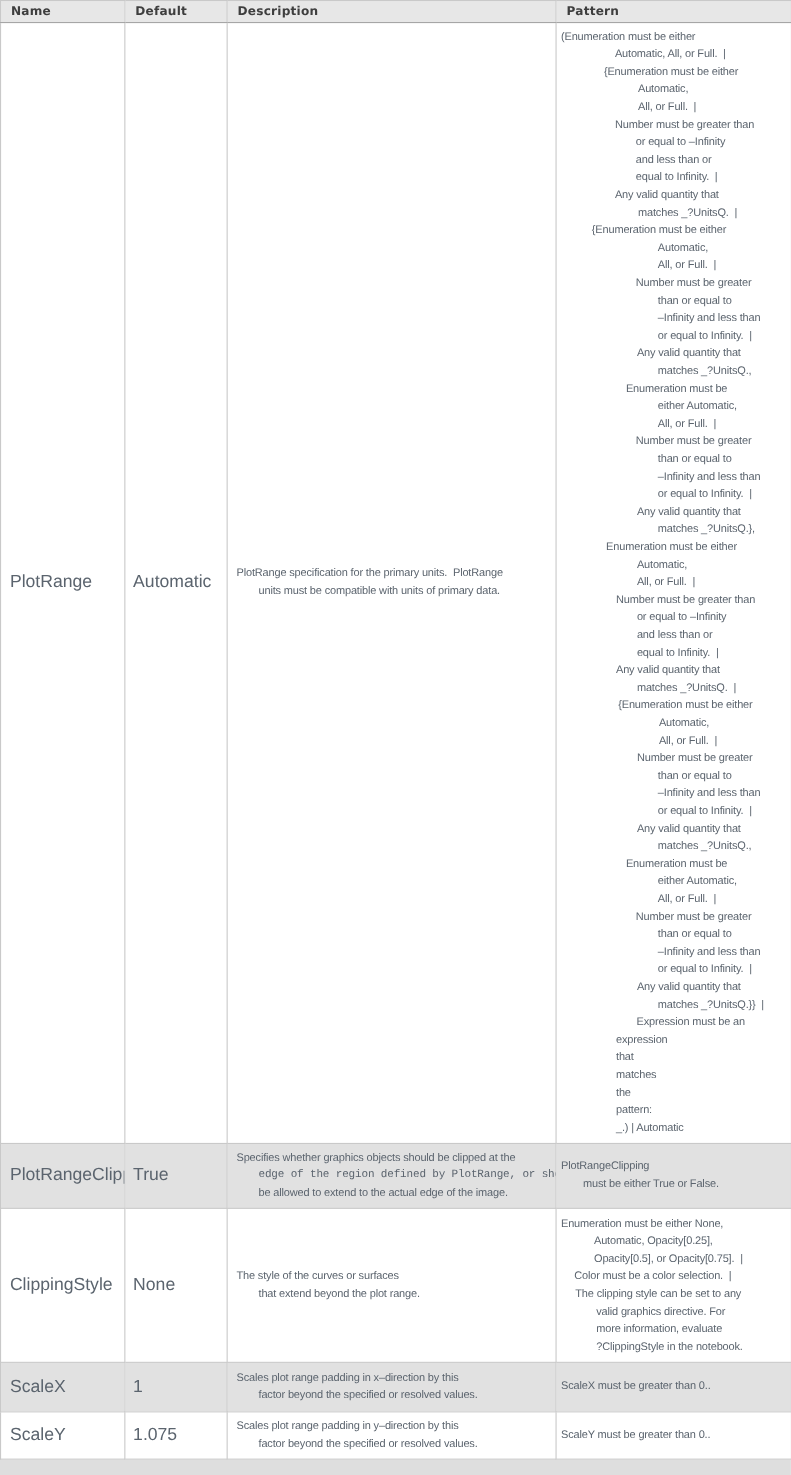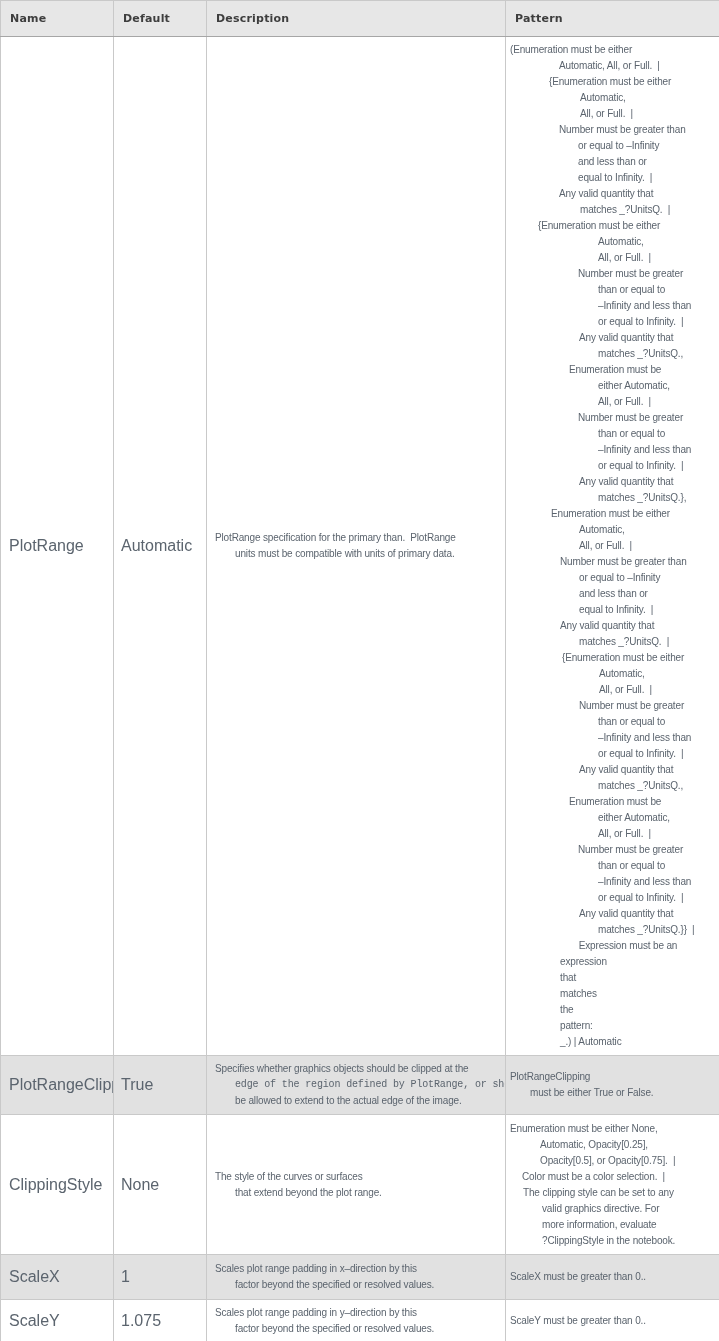--- a/index.html
+++ b/index.html
@@ -24,21 +24,21 @@
     table-layout:fixed;
     border:1px solid var(--outer);
   }
   th,td{
     border:1px solid var(--border);
     vertical-align:middle;
     overflow:hidden;
     padding:0;
   }
   thead th{
-    height:36px;
+    height:20px;
     background:var(--header-bg);
     color:var(--header-text);
     font:bold 11px/14px "DejaVu Sans", sans-serif;
     letter-spacing:.2px;
     text-align:left;
     padding-left:9px;
     border-bottom:1px solid var(--outer);
     margin-top:37px;
   }
   tbody{color:var(--text);}
@@ -75,21 +75,21 @@
       <th>Default</th>
       <th>Description</th>
       <th>Pattern</th>
     </tr>
   </thead>
   <tbody>
       <tr>
         <td class="c-name">PlotRange</td>
         <td class="c-default">Automatic</td>
         <td class="c-desc">
-          <div class="ln" style="padding-left: 0px;">PlotRange specification for the primary than.  PlotRange</div>
+          <div class="ln" style="padding-left: 0px;">PlotRange specification for the primary units.  PlotRange</div>
           <div class="ln" style="padding-left: 20px;">units must be compatible with units of primary data.</div>
         </td>
         <td class="c-pattern">
           <div class="ln" style="padding-left: 0px;">(Enumeration must be either</div>
           <div class="ln" style="padding-left: 49px;">Automatic, All, or Full.  |</div>
           <div class="ln" style="padding-left: 39px;">{Enumeration must be either</div>
           <div class="ln" style="padding-left: 70px;">Automatic,</div>
           <div class="ln" style="padding-left: 70px;">All, or Full.  |</div>
           <div class="ln" style="padding-left: 49px;">Number must be greater than</div>
           <div class="ln" style="padding-left: 68px;">or equal to –Infinity</div>

